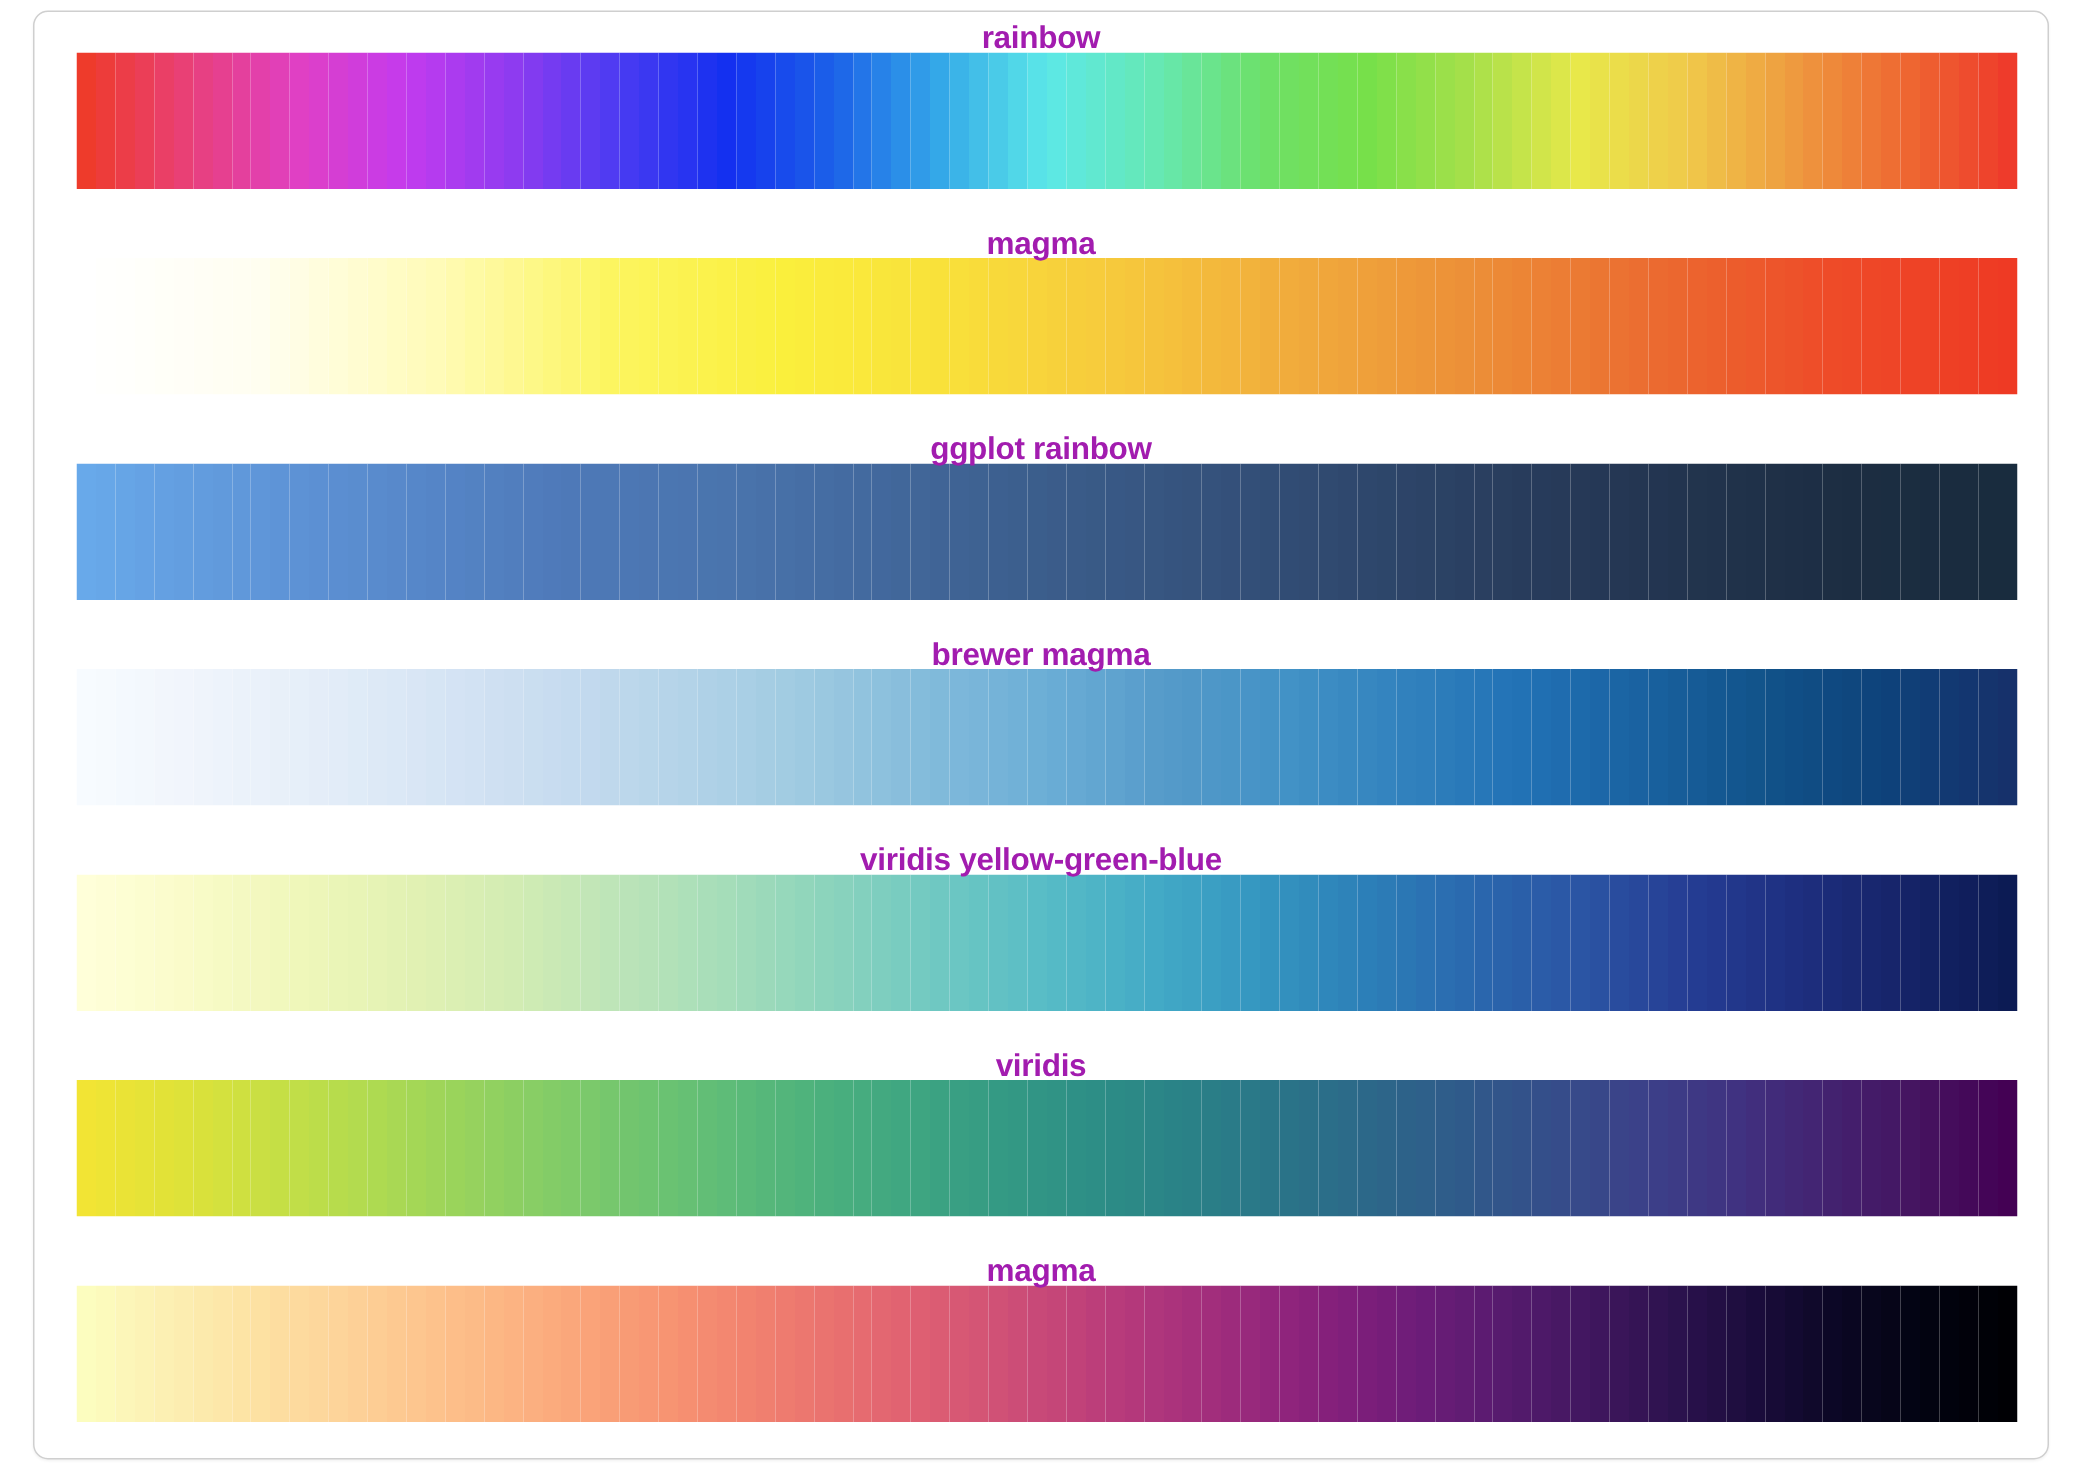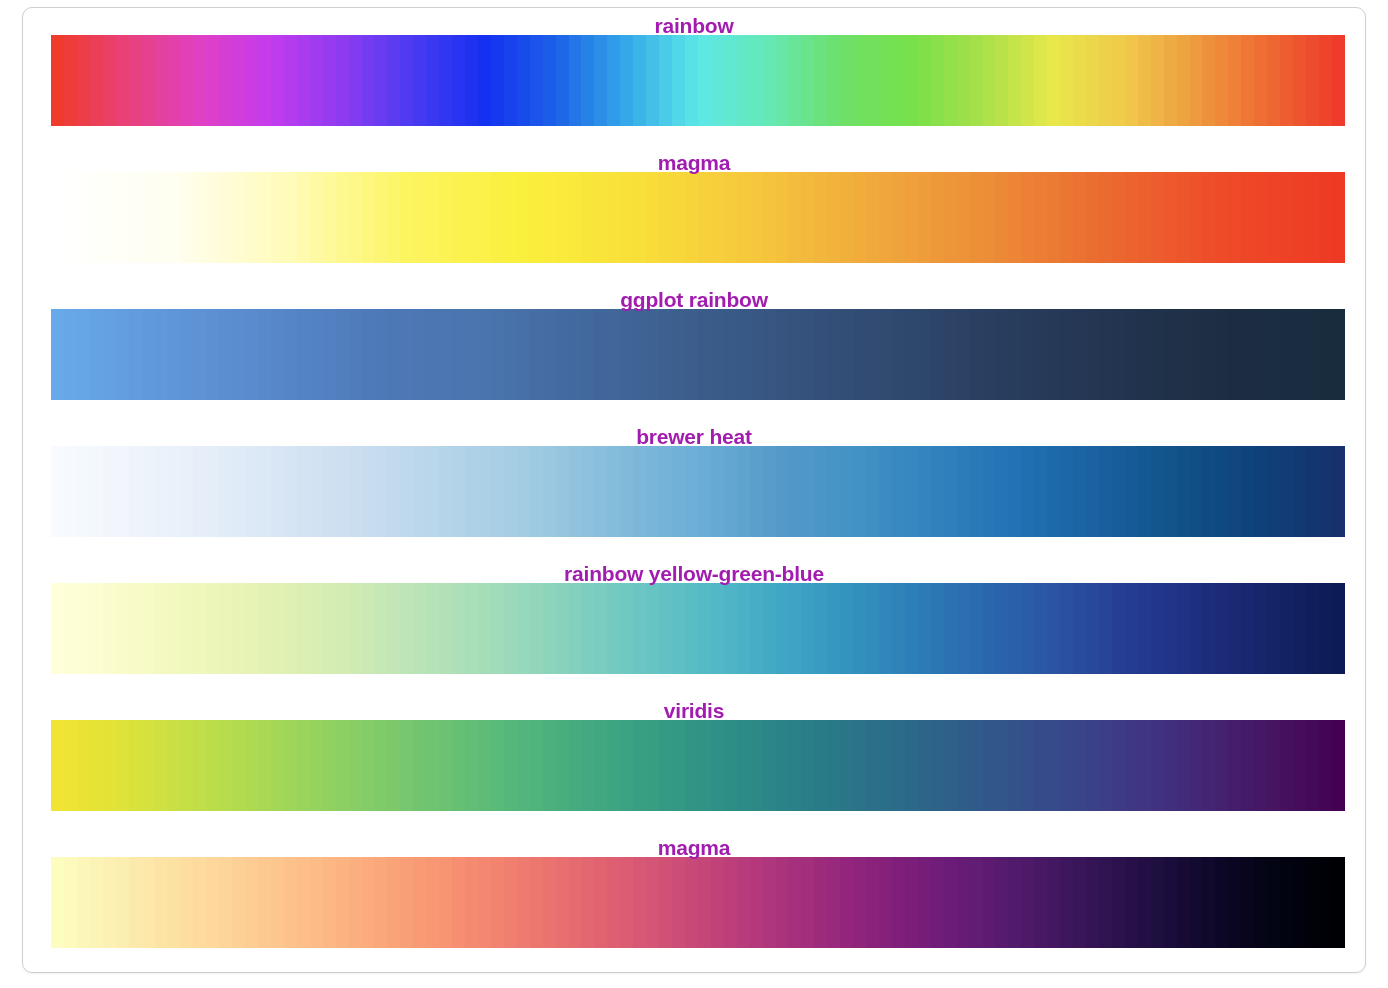--- a/index.html
+++ b/index.html
@@ -399,21 +399,21 @@
           <div class="swatch" style="background-color: rgb(27, 45, 65);"></div>
           <div class="swatch" style="background-color: rgb(27, 45, 64);"></div>
           <div class="swatch" style="background-color: rgb(26, 44, 64);"></div>
           <div class="swatch" style="background-color: rgb(26, 44, 63);"></div>
           <div class="swatch" style="background-color: rgb(26, 44, 63);"></div>
           <div class="swatch" style="background-color: rgb(25, 44, 62);"></div>
           <div class="swatch" style="background-color: rgb(25, 44, 62);"></div>
         </div>
       </div>
       <div class="palette-row row-3">
-        <div class="palette-title">brewer heat</div>
+        <div class="palette-title">brewer magma</div>
         <div class="palette-bar">
           <div class="swatch" style="background-color: rgb(247, 251, 255);"></div>
           <div class="swatch" style="background-color: rgb(246, 250, 254);"></div>
           <div class="swatch" style="background-color: rgb(244, 249, 254);"></div>
           <div class="swatch" style="background-color: rgb(243, 248, 253);"></div>
           <div class="swatch" style="background-color: rgb(242, 246, 252);"></div>
           <div class="swatch" style="background-color: rgb(241, 245, 252);"></div>
           <div class="swatch" style="background-color: rgb(239, 244, 251);"></div>
           <div class="swatch" style="background-color: rgb(237, 243, 251);"></div>
           <div class="swatch" style="background-color: rgb(235, 242, 250);"></div>
@@ -504,21 +504,21 @@
           <div class="swatch" style="background-color: rgb(14, 65, 122);"></div>
           <div class="swatch" style="background-color: rgb(16, 63, 119);"></div>
           <div class="swatch" style="background-color: rgb(17, 60, 117);"></div>
           <div class="swatch" style="background-color: rgb(18, 57, 114);"></div>
           <div class="swatch" style="background-color: rgb(19, 54, 112);"></div>
           <div class="swatch" style="background-color: rgb(21, 52, 109);"></div>
           <div class="swatch" style="background-color: rgb(22, 49, 107);"></div>
         </div>
       </div>
       <div class="palette-row row-4">
-        <div class="palette-title">rainbow yellow-green-blue</div>
+        <div class="palette-title">viridis yellow-green-blue</div>
         <div class="palette-bar">
           <div class="swatch" style="background-color: rgb(255, 255, 217);"></div>
           <div class="swatch" style="background-color: rgb(254, 254, 214);"></div>
           <div class="swatch" style="background-color: rgb(253, 254, 211);"></div>
           <div class="swatch" style="background-color: rgb(252, 253, 208);"></div>
           <div class="swatch" style="background-color: rgb(251, 252, 205);"></div>
           <div class="swatch" style="background-color: rgb(250, 251, 202);"></div>
           <div class="swatch" style="background-color: rgb(248, 251, 199);"></div>
           <div class="swatch" style="background-color: rgb(246, 250, 196);"></div>
           <div class="swatch" style="background-color: rgb(244, 249, 194);"></div>

